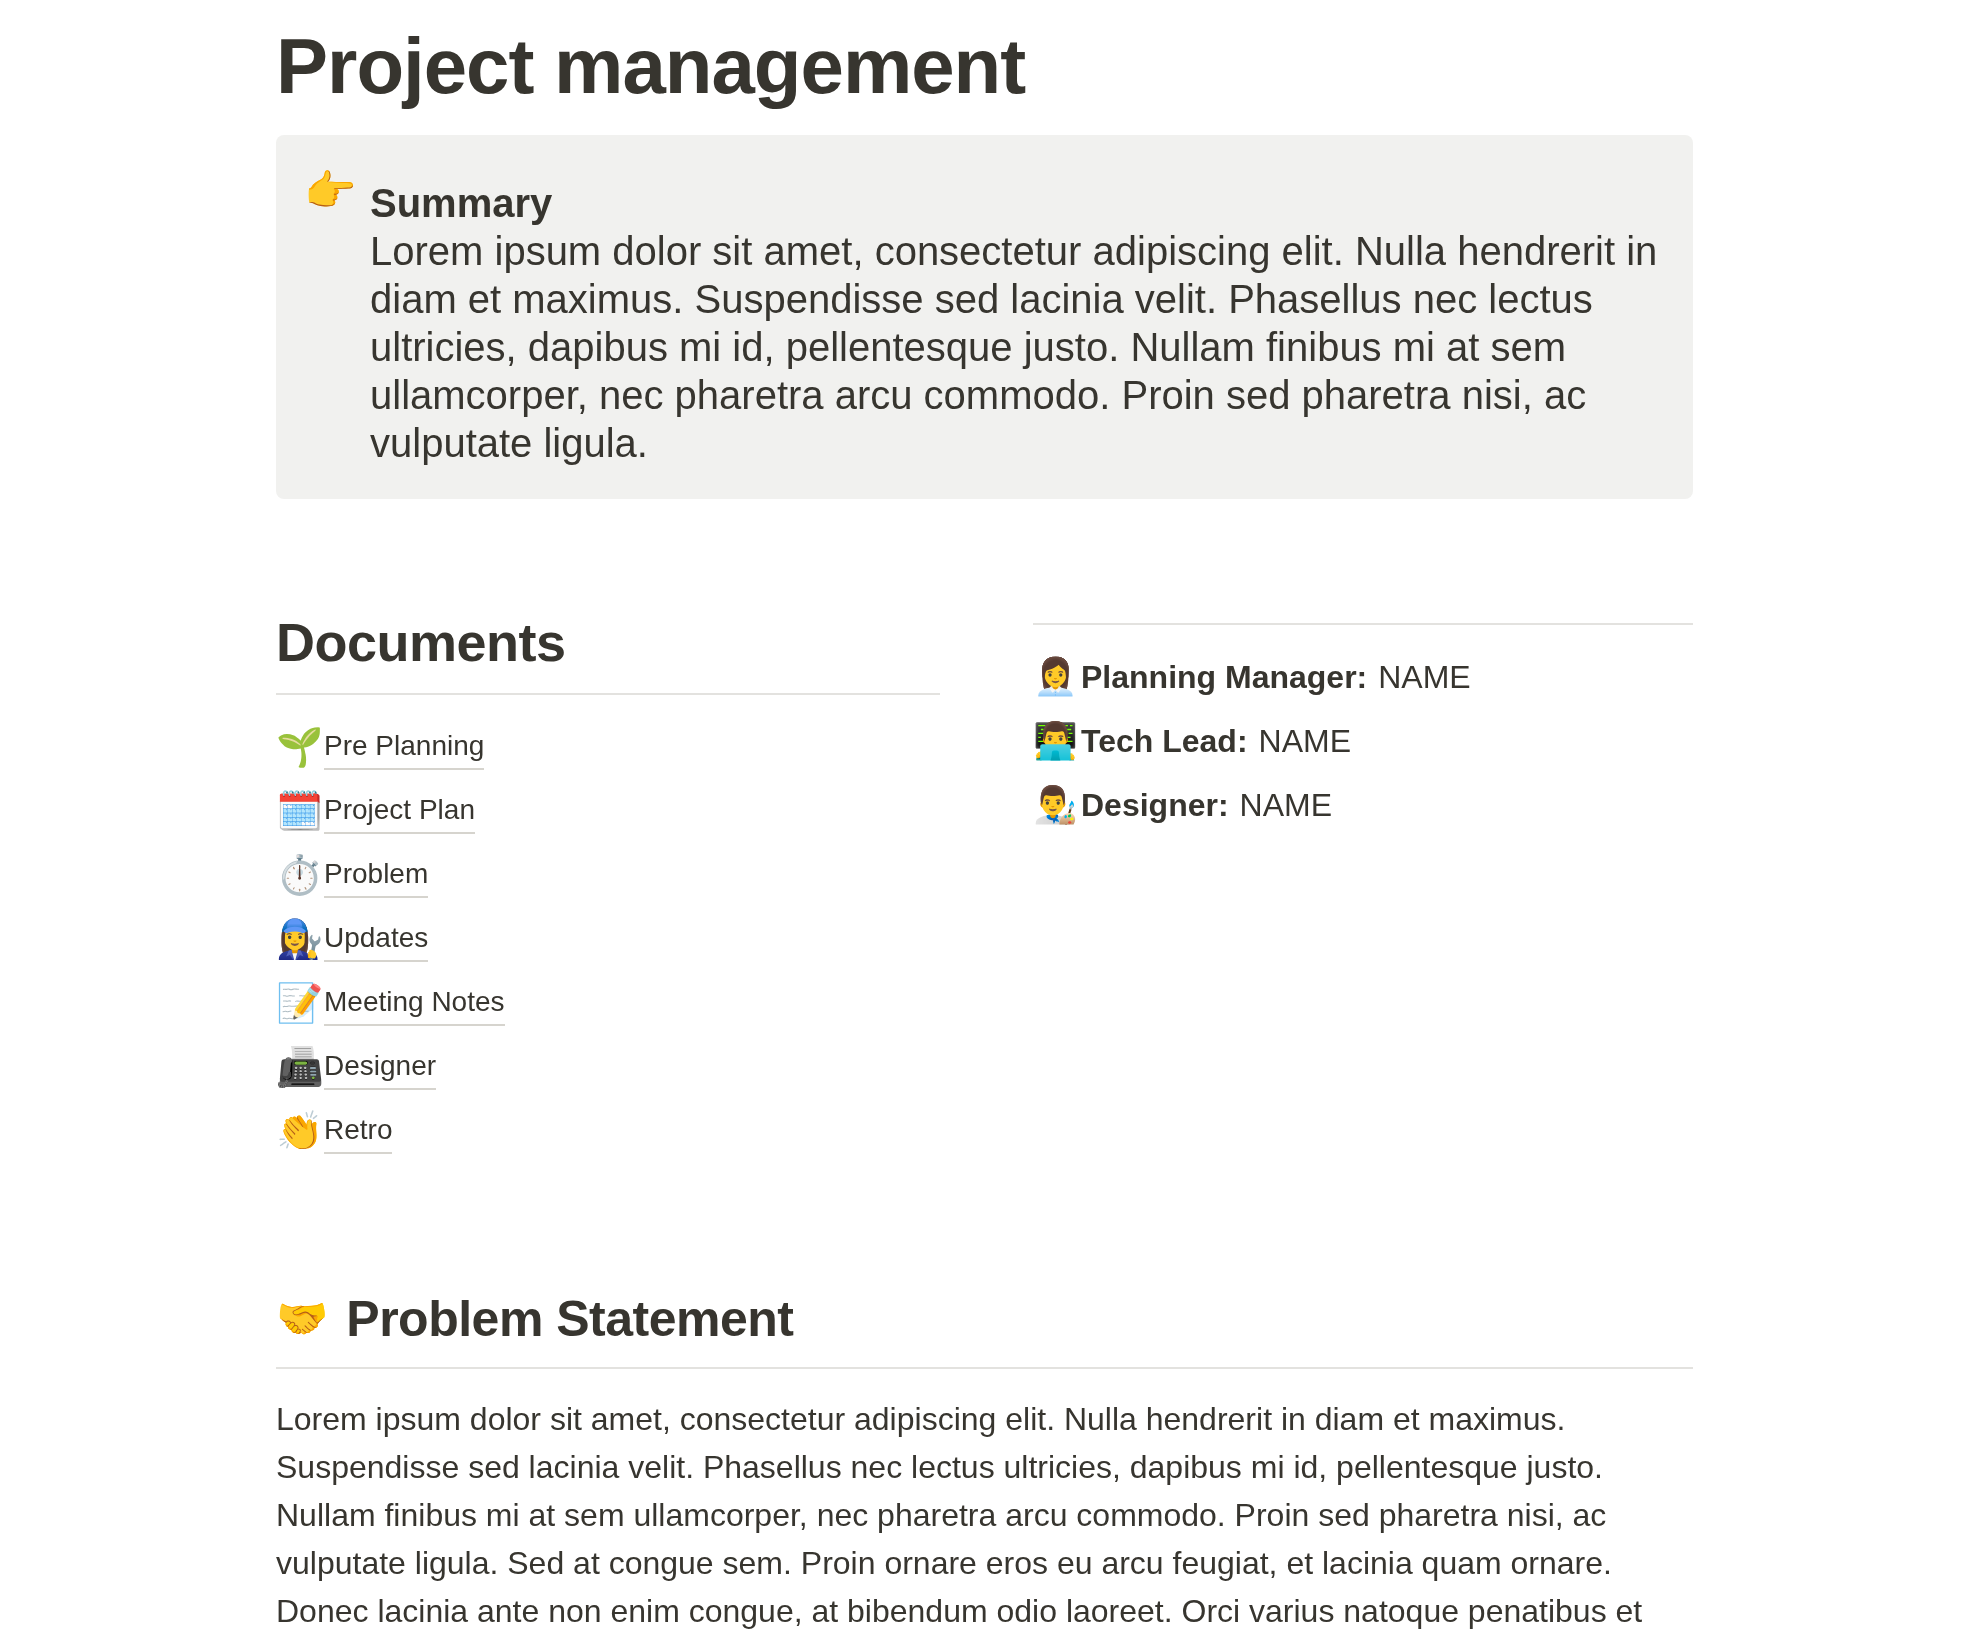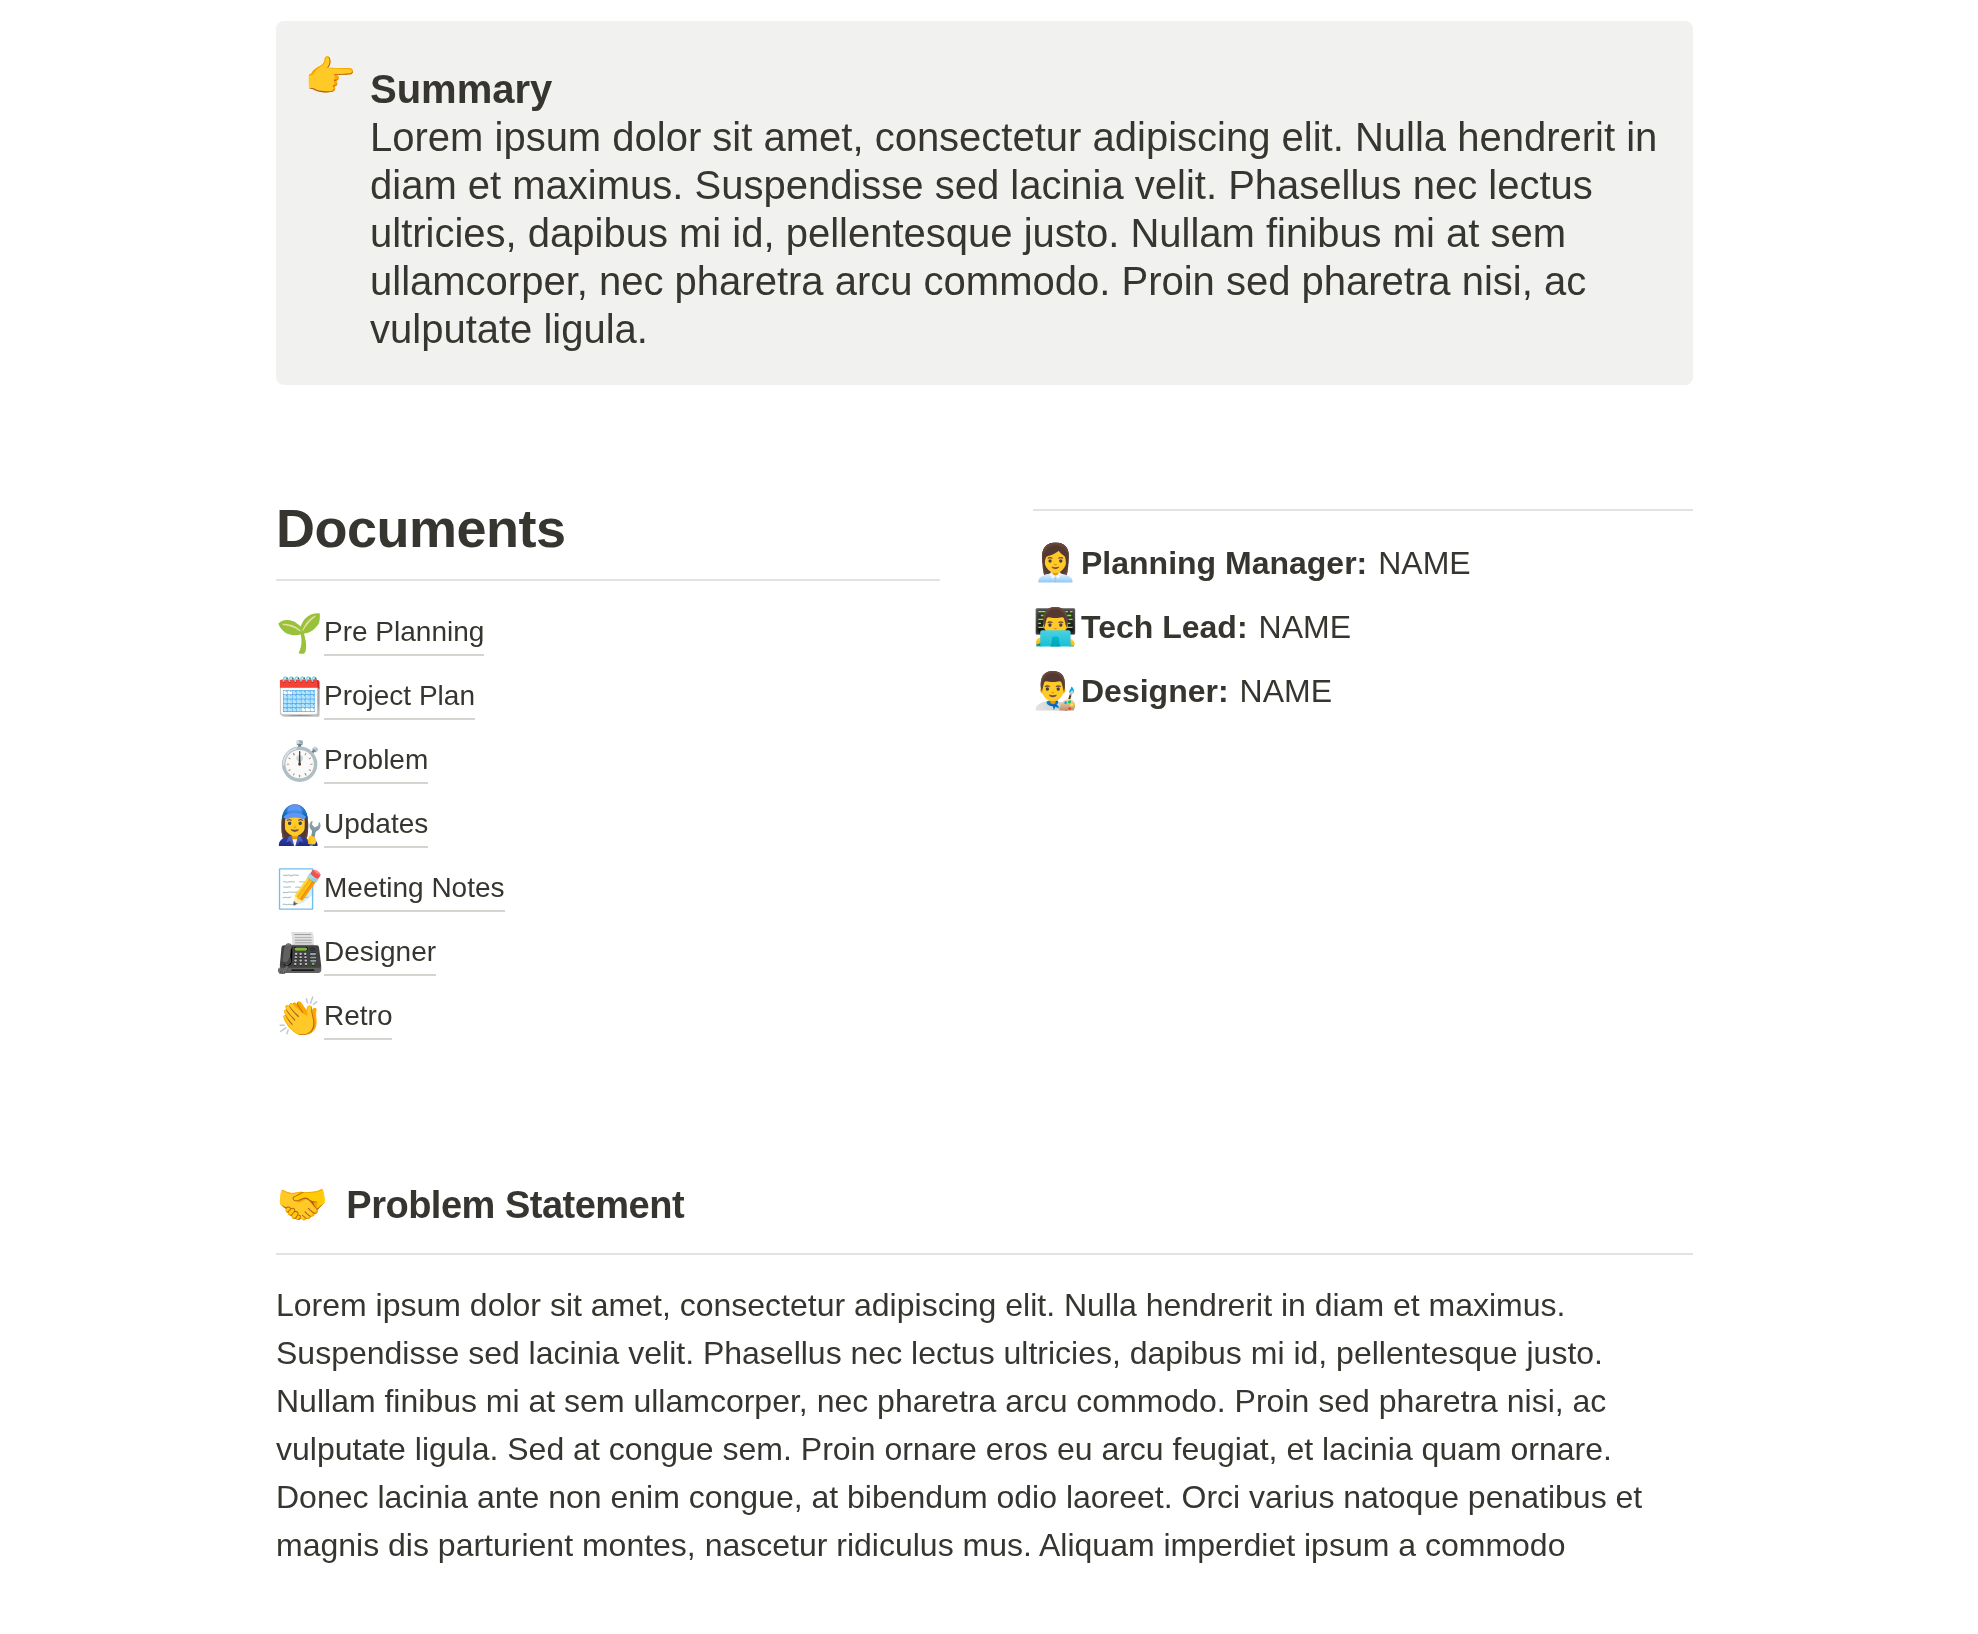--- a/index.html
+++ b/index.html
@@ -106,21 +106,21 @@
   .ps-heading {
     display: flex;
     align-items: center;
   }
   .ps-icon {
     font-size: 42px;
     line-height: 60px;
     margin-right: 18px;
   }
   .ps-title {
-    font-size: 38px;
+    font-size: 50px;
     line-height: 60px;
     font-weight: 700;
     letter-spacing: -0.5px;
   }
   .ps-divider {
     border: none;
     border-top: 2px solid #E3E2DF;
     margin-top: 18px;
     margin-bottom: 26px;
   }
@@ -128,20 +128,21 @@
     font-size: 32px;
     line-height: 48px;
     font-weight: 400;
   }
 </style>
 </head>
 <body>
 
 <div class="page">
 
+  <h1 class="page-title">Project management</h1>
 
   <div class="callout">
     <span class="callout-icon">👉</span>
     <div class="callout-body">
       <div class="callout-heading">Summary</div>
       <div>Lorem ipsum dolor sit amet, consectetur adipiscing elit. Nulla hendrerit in diam et maximus. Suspendisse sed lacinia velit. Phasellus nec lectus ultricies, dapibus mi id, pellentesque justo. Nullam finibus mi at sem ullamcorper, nec pharetra arcu commodo. Proin sed pharetra nisi, ac vulputate ligula.</div>
     </div>
   </div>
 
   <div class="columns">

